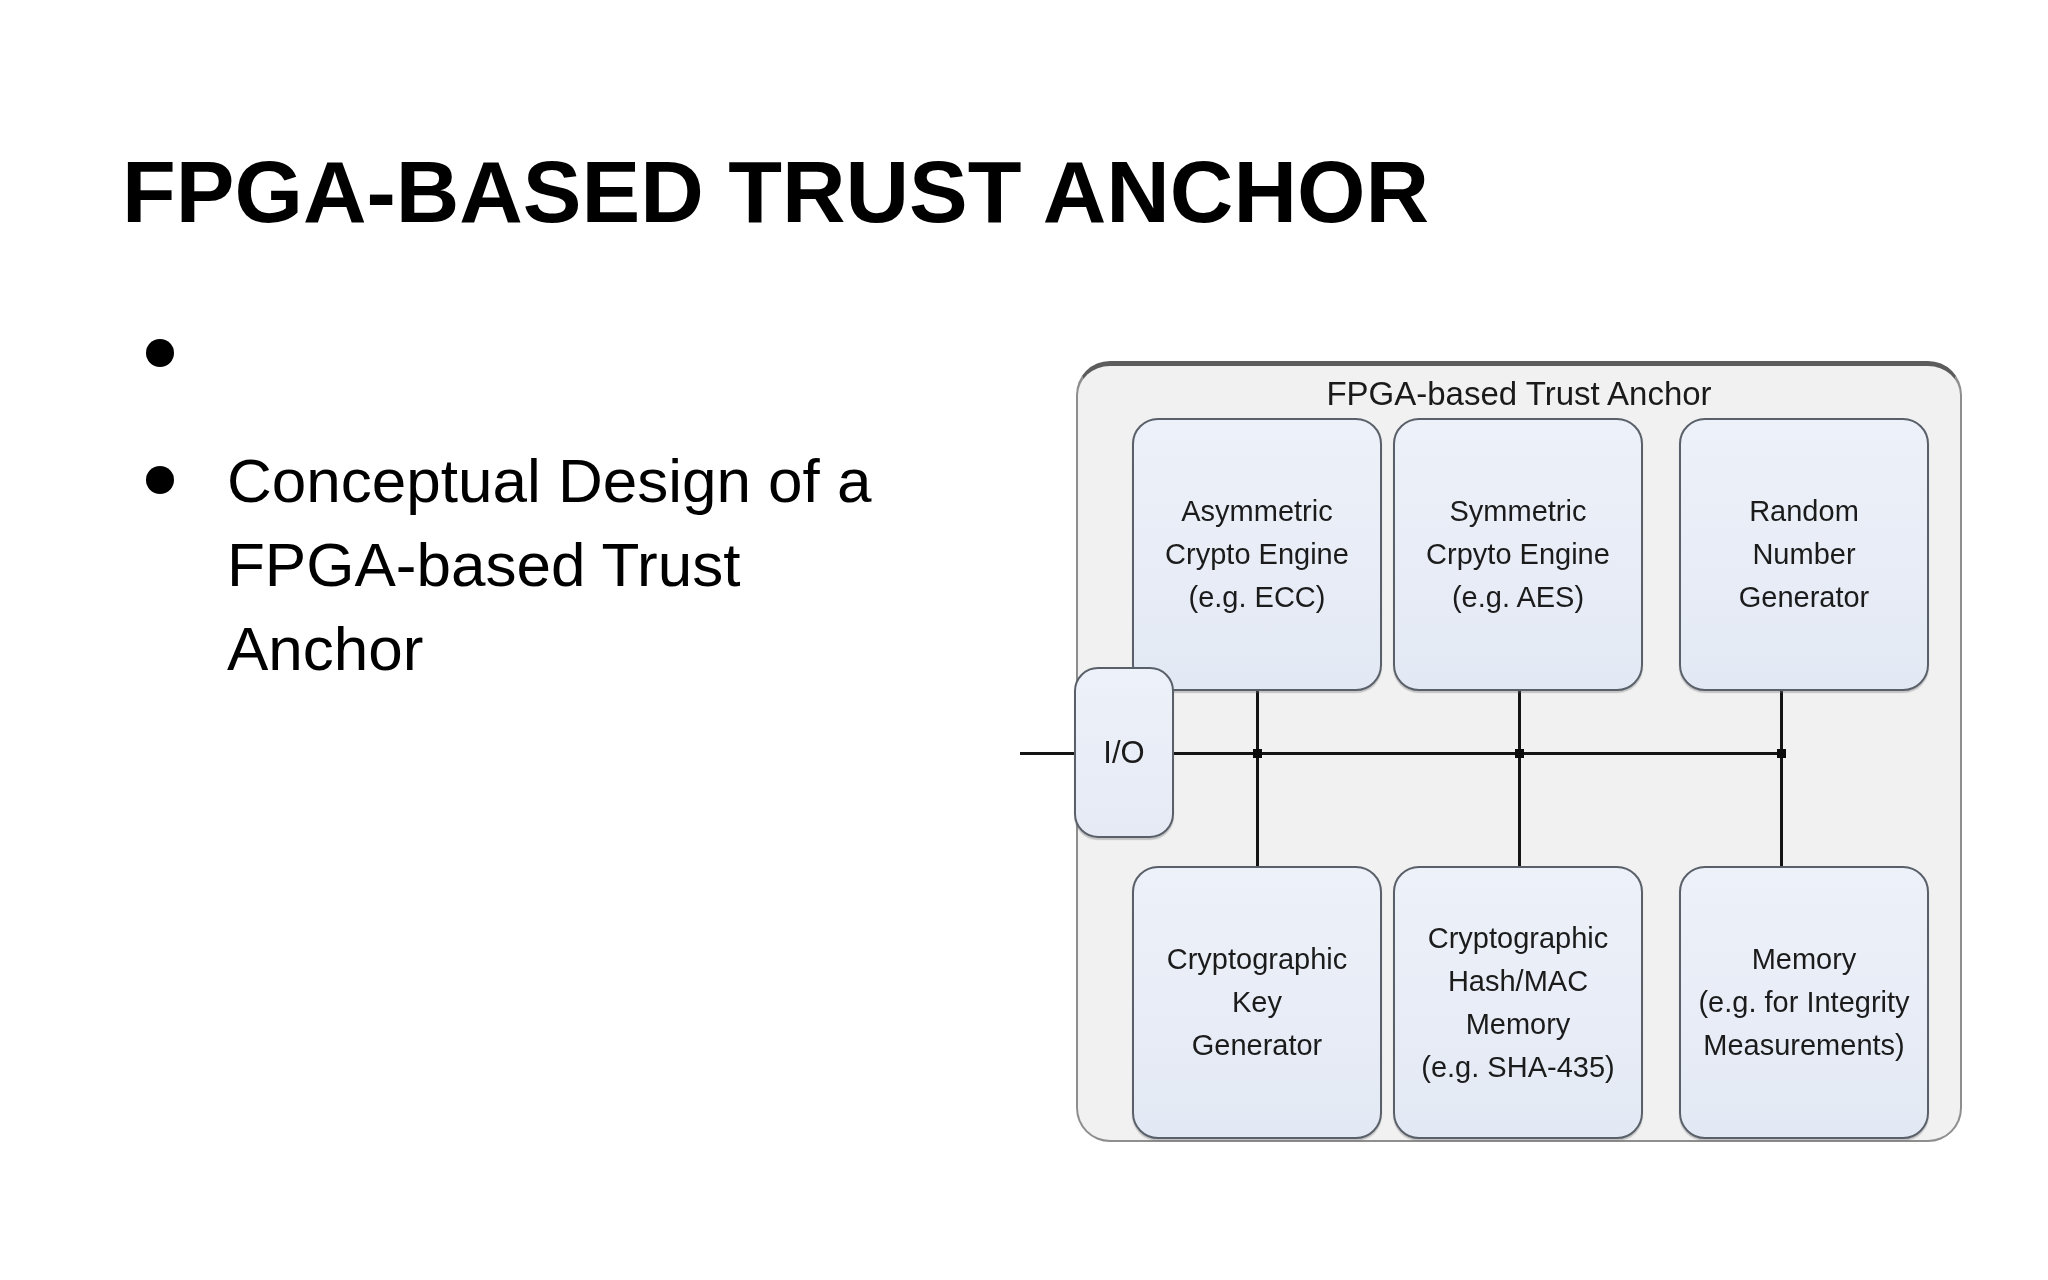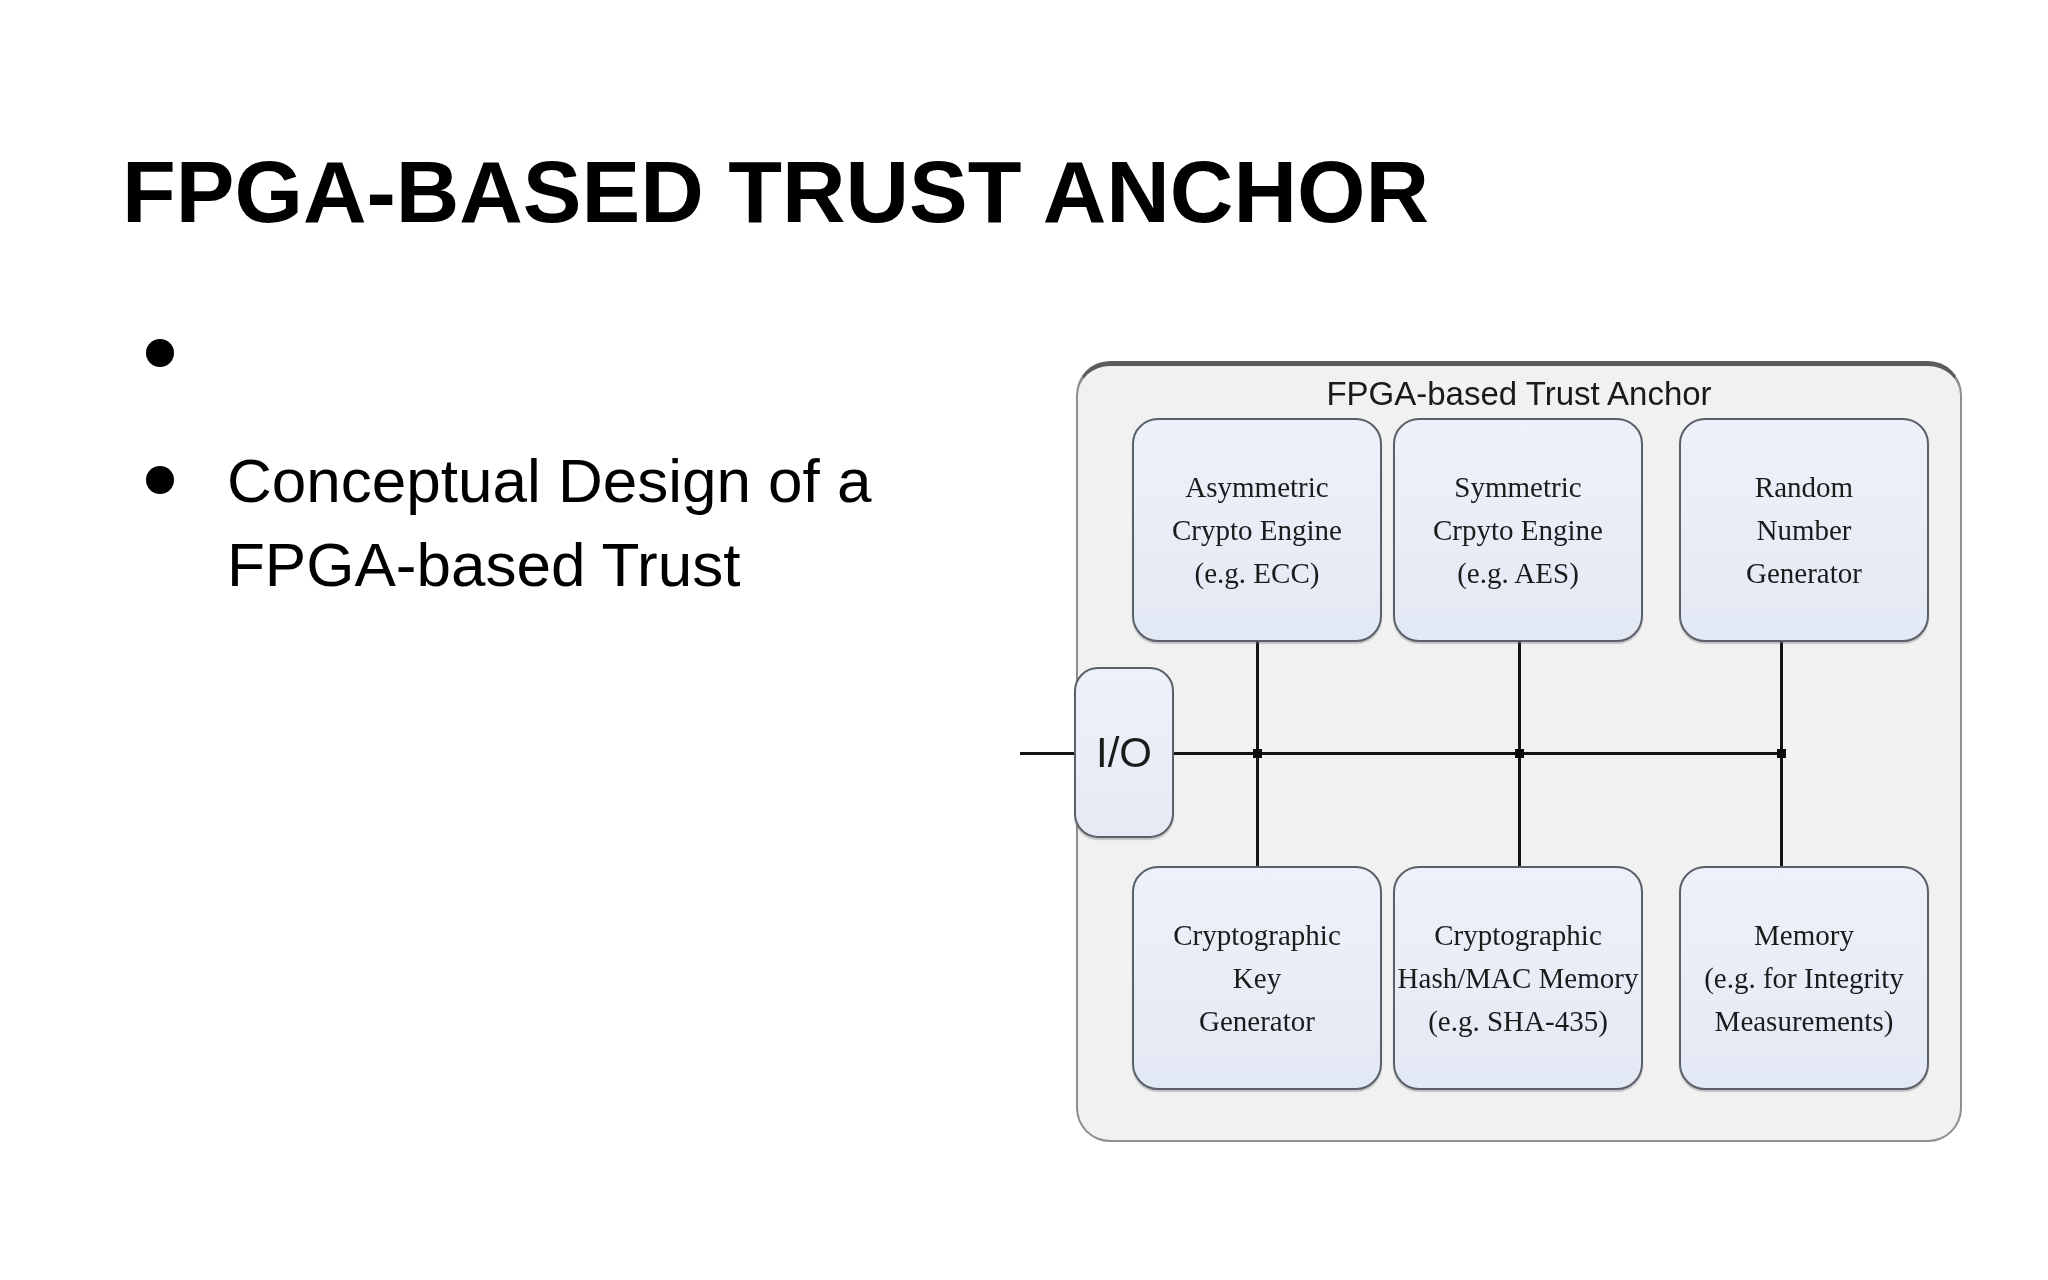--- a/index.html
+++ b/index.html
@@ -27,36 +27,36 @@
     position:absolute;left:1076px;top:361px;width:886px;height:781px;margin:0;
     box-sizing:border-box;background:#f1f1f2;
     border:2px solid #8e8e8e;border-top:5px solid #5c5c5c;
     border-radius:34px;
   }
   .dtitle{
     position:absolute;left:0;top:8px;width:100%;text-align:center;
     font-size:33px;line-height:40px;color:#1a1a1a;
   }
   .dbox{
-    position:absolute;width:250px;height:224px;box-sizing:border-box;
+    position:absolute;width:250px;height:273px;box-sizing:border-box;
     background:linear-gradient(180deg,#edf1f9 0%,#e7ecf6 60%,#e3e9f4 100%);
     border:2px solid #5a6069;border-radius:26px;
     box-shadow:0 2px 1px rgba(110,110,110,0.35);
     display:flex;align-items:center;justify-content:center;text-align:center;
-    font-size:29px;line-height:43px;color:#1b1b1b;z-index:2;font-family:Liberation Serif, serif;
+    font-size:29px;line-height:43px;color:#1b1b1b;z-index:2;
   }
   .r1{top:52px;}  .r2{top:500px;}
   .c1{left:54px;} .c2{left:315px;} .c3{left:577px;margin-left:24px;}
   .iobox{
     position:absolute;left:-4px;top:301px;width:100px;height:171px;box-sizing:border-box;
     background:linear-gradient(180deg,#edf1f9 0%,#e5eaf5 100%);
     border:2px solid #5a6069;border-radius:24px;
     box-shadow:0 2px 1px rgba(110,110,110,0.35);
     display:flex;align-items:center;justify-content:center;
-    font-size:42px;color:#1b1b1b;z-index:3;
+    font-size:31px;color:#1b1b1b;z-index:3;
   }
   .busline{position:absolute;left:-58px;top:386px;width:763px;height:3px;background:#141414;z-index:1;}
   .vline{position:absolute;top:276px;width:3px;height:224px;background:#141414;z-index:1;}
   .v1{left:178px;} .v2{left:440px;} .v3{left:702px;}
   .jdot{position:absolute;top:383px;width:9px;height:9px;background:#0c0c0c;z-index:2;}
   .j1{left:175px;} .j2{left:437px;} .j3{left:699px;}
 </style>
 </head>
 <body>
 
@@ -66,20 +66,21 @@
 
   <div class="bullets">
     <div class="bullet">
       <span class="dot"></span>
     </div>
     <div class="bullet">
       <span class="dot"></span>
       <div class="btext">
         <div>Conceptual Design of a</div>
         <div>FPGA-based Trust</div>
+        <div>Anchor</div>
       </div>
     </div>
   </div>
 
   <figure class="diagram">
     <div class="dtitle">FPGA-based Trust Anchor</div>
 
     <div class="busline"></div>
     <div class="vline v1"></div>
     <div class="vline v2"></div>

